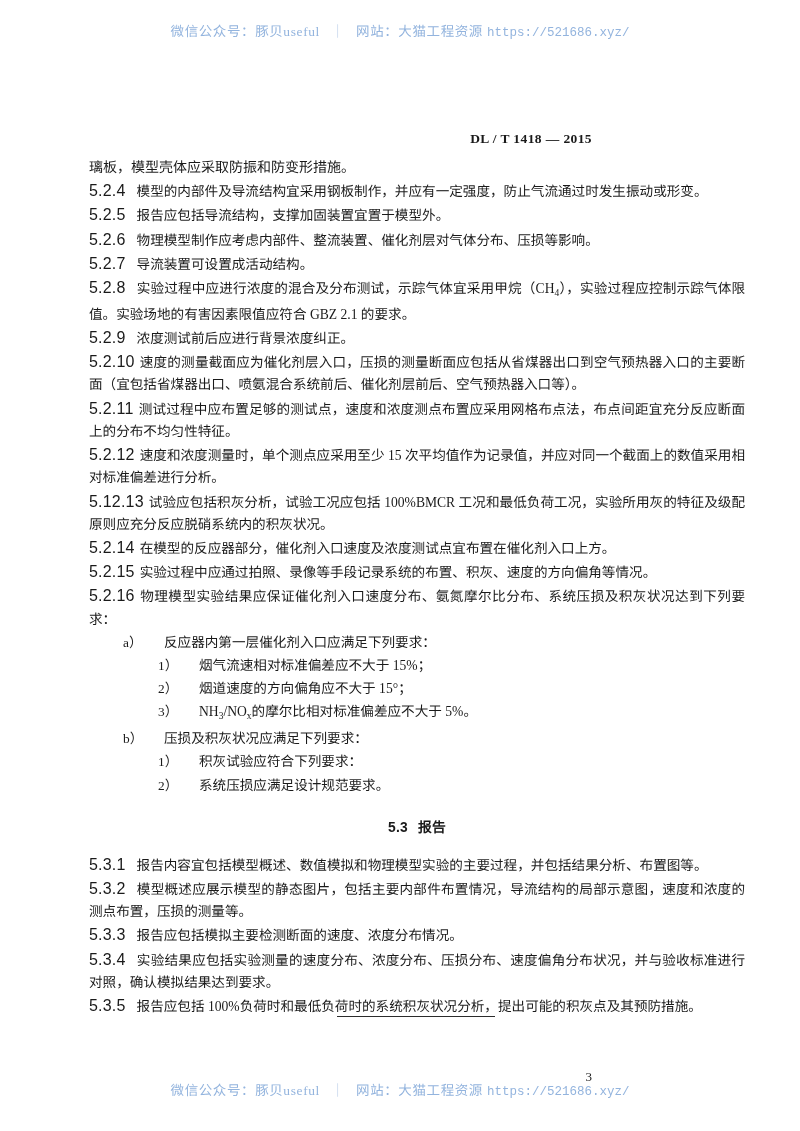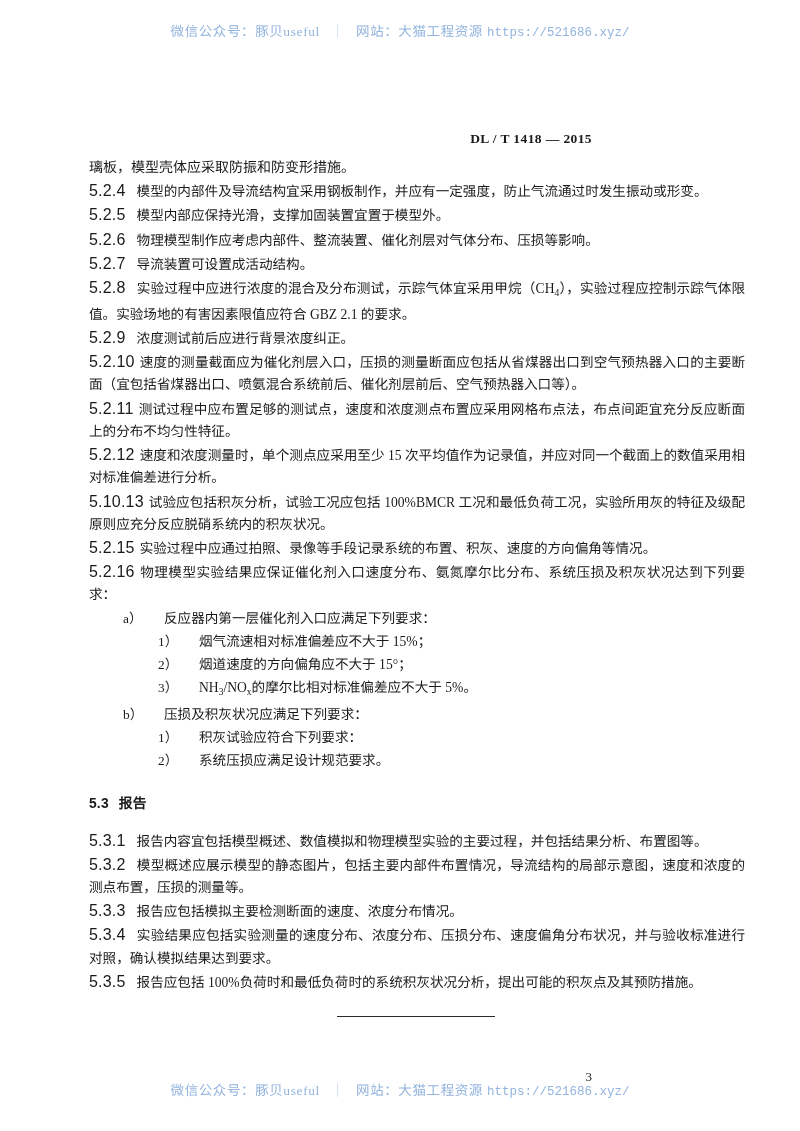--- a/index.html
+++ b/index.html
@@ -94,20 +94,21 @@
   sub { font-size: 70%; vertical-align: -0.28em; }
 
   
   h2.section {
     font-family: "Liberation Sans", "DejaVu Sans", sans-serif;
     font-size: 13.8px;
     font-weight: bold;
     margin: 21px 0 16px 0;
     line-height: 20px;
     letter-spacing: 0.2px;
+    text-align: center;
   }
   h2.section .sec-gap { display: inline-block; width: 10px; }
 
   
   .lvl-a {
     margin: 0;
     padding: 0;
     list-style: none;
   }
   .lvl-a > li {
@@ -203,38 +204,39 @@
 <div class="page">
 
   <div class="std-number">DL / T 1418 — 2015</div>
 
   <div class="content">
 
     <p class="cont">璃板，模型壳体应采取防振和防变形措施。</p>
 
     <p class="clause"><span class="num">5.2.4</span><span class="gap"></span><span>模型的内部件及导流结构宜采用钢板制作，并应有一定强度，防止气流通过时发生振动或形变。</span></p>
 
-    <p class="clause"><span class="num">5.2.5</span><span class="gap"></span><span>模型内部应保持光滑，支撑加固装置宜置于模型外。</span></p>
+    <p class="clause"><span class="num">5.2.5</span><span class="gap"></span><span>报告应包括导流结构，支撑加固装置宜置于模型外。</span></p>
 
     <p class="clause"><span class="num">5.2.6</span><span class="gap"></span><span>物理模型制作应考虑内部件、整流装置、催化剂层对气体分布、压损等影响。</span></p>
 
     <p class="clause"><span class="num">5.2.7</span><span class="gap"></span><span>导流装置可设置成活动结构。</span></p>
 
     <p class="clause"><span class="num">5.2.8</span><span class="gap"></span><span>实验过程中应进行浓度的混合及分布测试，示踪气体宜采用甲烷（CH</span><sub>4</sub><span>），实验过程应控制示踪气体限值。实验场地的有害因素限值应符合 GBZ 2.1 的要求。</span></p>
 
     <p class="clause"><span class="num">5.2.9</span><span class="gap"></span><span>浓度测试前后应进行背景浓度纠正。</span></p>
 
     <p class="clause"><span class="num">5.2.10</span><span class="gap-sm"></span><span>速度的测量截面应为催化剂层入口，压损的测量断面应包括从省煤器出口到空气预热器入口的主要断面（宜包括省煤器出口、喷氨混合系统前后、催化剂层前后、空气预热器入口等）。</span></p>
 
     <p class="clause"><span class="num">5.2.11</span><span class="gap-sm"></span><span>测试过程中应布置足够的测试点，速度和浓度测点布置应采用网格布点法，布点间距宜充分反应断面上的分布不均匀性特征。</span></p>
 
     <p class="clause"><span class="num">5.2.12</span><span class="gap-sm"></span><span>速度和浓度测量时，单个测点应采用至少 15 次平均值作为记录值，并应对同一个截面上的数值采用相对标准偏差进行分析。</span></p>
 
-    <p class="clause"><span class="num">5.10.13</span><span class="gap-sm"></span><span>试验应包括积灰分析，试验工况应包括 100%BMCR 工况和最低负荷工况，实验所用灰的特征及级配原则应充分反应脱硝系统内的积灰状况。</span></p>
-
+    <p class="clause"><span class="num">5.12.13</span><span class="gap-sm"></span><span>试验应包括积灰分析，试验工况应包括 100%BMCR 工况和最低负荷工况，实验所用灰的特征及级配原则应充分反应脱硝系统内的积灰状况。</span></p>
+
+    <p class="clause"><span class="num">5.2.14</span><span class="gap-sm"></span><span>在模型的反应器部分，催化剂入口速度及浓度测试点宜布置在催化剂入口上方。</span></p>
 
     <p class="clause"><span class="num">5.2.15</span><span class="gap-sm"></span><span>实验过程中应通过拍照、录像等手段记录系统的布置、积灰、速度的方向偏角等情况。</span></p>
 
     <p class="clause"><span class="num">5.2.16</span><span class="gap-sm"></span><span>物理模型实验结果应保证催化剂入口速度分布、氨氮摩尔比分布、系统压损及积灰状况达到下列要求：</span></p>
 
     <ul class="lvl-a">
       <li>
         <span class="marker"><span class="mk">a）</span></span><span>反应器内第一层催化剂入口应满足下列要求：</span>
       </li>
     </ul>

